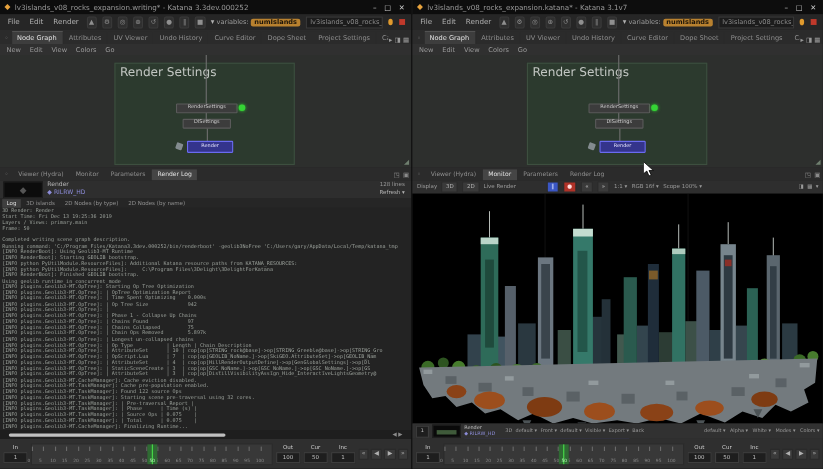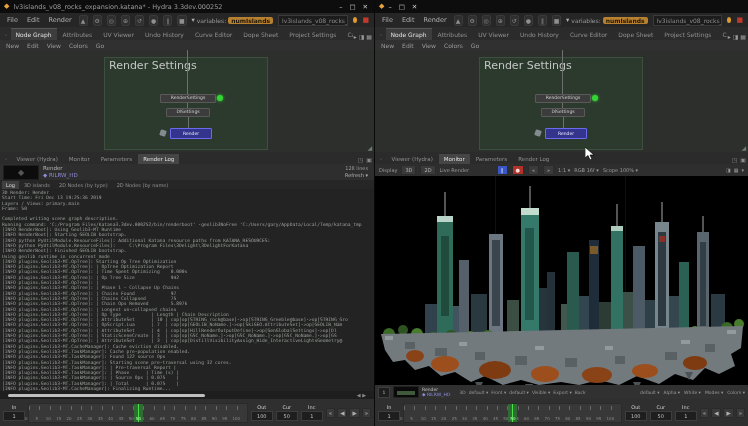--- a/index.html
+++ b/index.html
@@ -138,21 +138,21 @@
   .cat-right{margin-left:auto;display:flex;gap:4px;}
 
   .cursor{position:absolute;z-index:90;}
 </style>
 </head>
 <body>
 
 <div class="win" id="win-left">
   <div class="titlebar">
     <span class="app-icon">◆</span>
-    <span class="title-text">lv3islands_v08_rocks_expansion.katana* - Hydra 3.3dev.000252</span>
+    <span class="title-text">lv3islands_v08_rocks_expansion.writing* - Katana 3.3dev.000252</span>
     <span class="win-controls">
       <span>–</span>
       <span>□</span>
       <span>✕</span>
     </span>
   </div>
 
   <div class="menubar">
     <span class="menu-item">File</span>
     <span class="menu-item">Edit</span>
@@ -387,20 +387,21 @@
       <span>◀</span>
       <span>▶</span>
       <span>»</span>
     </span>
   </div>
 </div>
 
 <div class="win" id="win-right">
   <div class="titlebar">
     <span class="app-icon">◆</span>
+    <span class="title-text">lv3islands_v08_rocks_expansion.katana* - Katana 3.1v7</span>
     <span class="win-controls">
       <span>–</span>
       <span>□</span>
       <span>✕</span>
     </span>
   </div>
 
   <div class="menubar">
     <span class="menu-item">File</span>
     <span class="menu-item">Edit</span>

